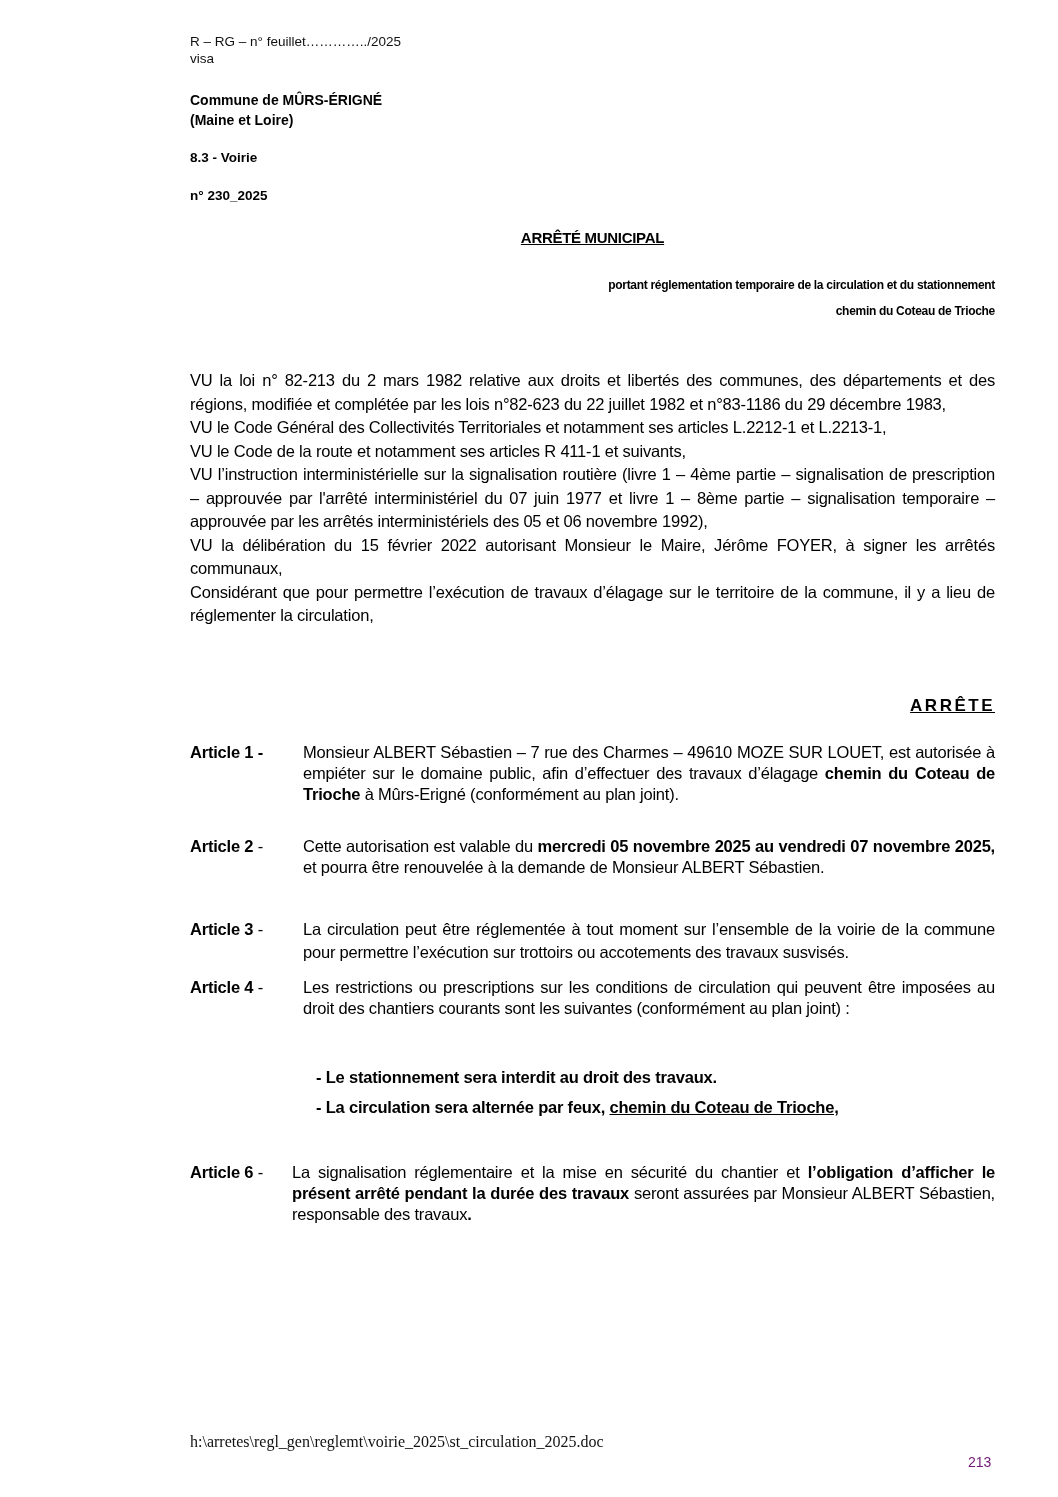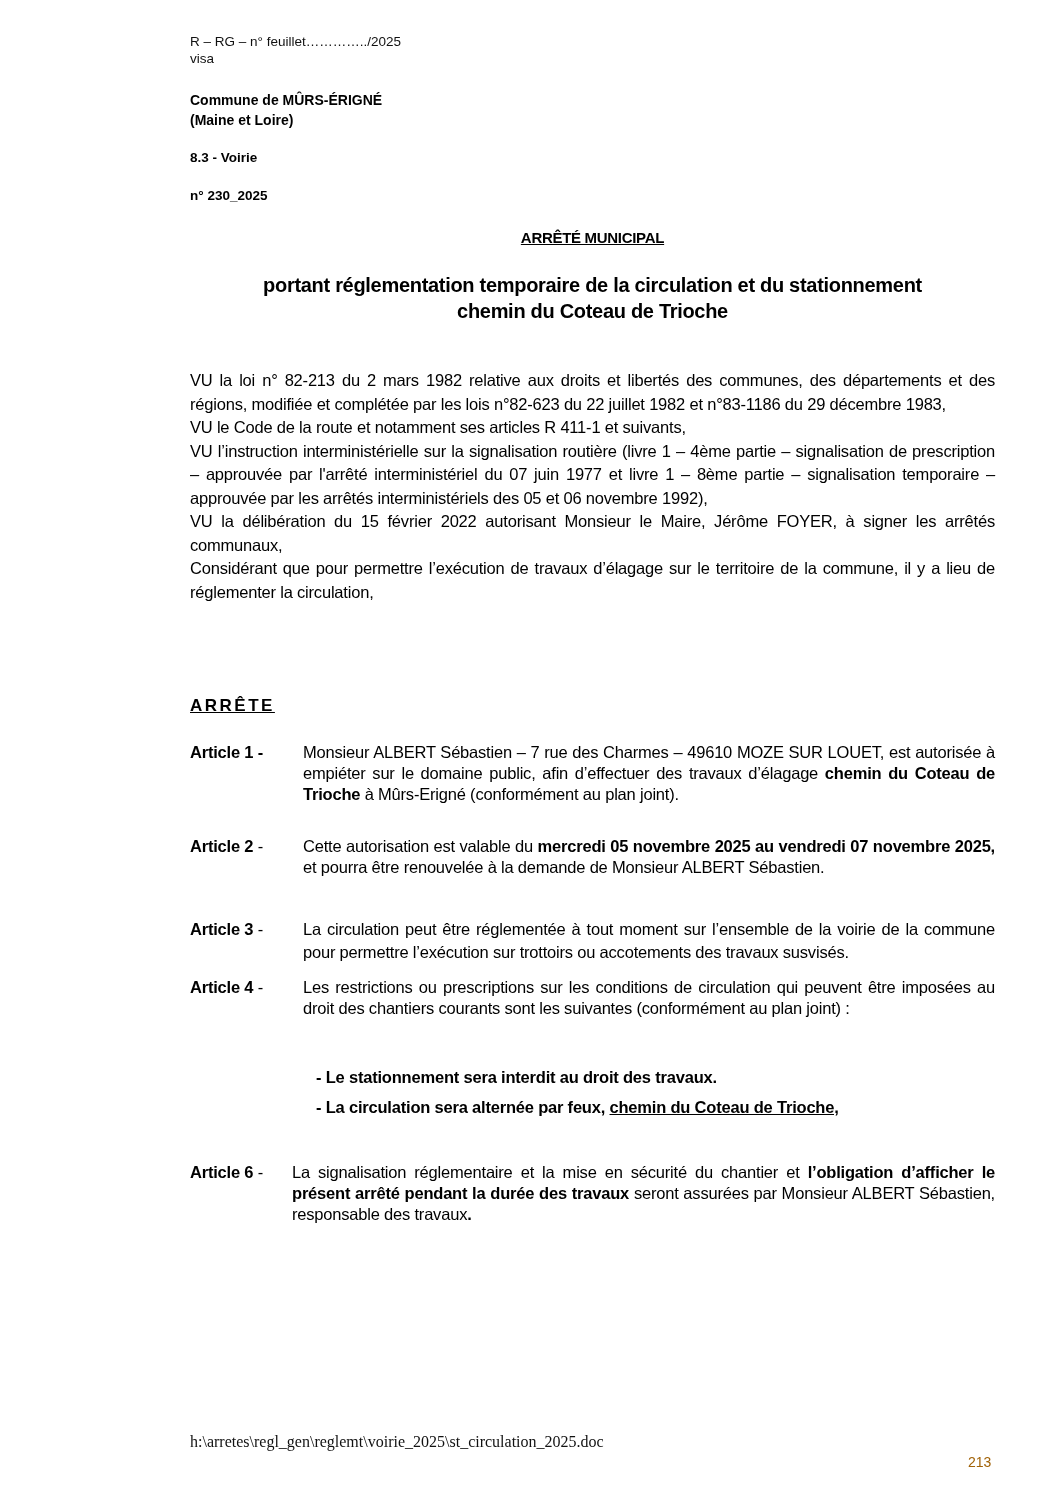--- a/index.html
+++ b/index.html
@@ -3,34 +3,34 @@
   <meta charset="utf-8">
   <style>
     html, body { margin: 0; padding: 0; background: #ffffff; }
     body { width: 1058px; height: 1497px; position: relative; overflow: hidden; color: #000; font-family: "Liberation Sans", sans-serif; }
     .abs { position: absolute; }
     .header-ref { left: 190px; top: 33px; font-size: 13.5px; line-height: 17px; color: #111; }
     .commune { left: 190px; top: 90px; font-size: 14px; font-weight: bold; line-height: 20px; }
     .section { left: 190px; top: 150px; font-size: 13.5px; font-weight: bold; }
     .number { left: 190px; top: 188px; font-size: 13.5px; font-weight: bold; }
     .title { left: 190px; width: 805px; top: 229px; text-align: center; font-size: 15px; font-weight: bold; text-decoration: underline; letter-spacing: -0.3px; }
-    .subtitle { left: 190px; width: 805px; top: 272px; text-align: center; font-size: 20px; font-weight: bold; line-height: 26px; letter-spacing: -0.3px; }
+    .subtitle { left: 190px; width: 805px; top: 272px; text-align: right; font-size: 12px; font-weight: bold; line-height: 26px; letter-spacing: -0.3px; }
     .preamble { left: 190px; width: 805px; top: 369px; font-size: 16.5px; line-height: 23.5px; text-align: justify; letter-spacing: -0.2px; }
     .preamble p { margin: 0; }
-    .arrete { left: 190px; width: 805px; top: 696px; text-align: left; font-size: 17px; font-weight: bold; text-decoration: underline; letter-spacing: 2.5px; }
+    .arrete { left: 190px; width: 805px; top: 696px; text-align: right; font-size: 17px; font-weight: bold; text-decoration: underline; letter-spacing: 2.5px; }
     .article { left: 190px; width: 805px; font-size: 16.5px; line-height: 21px; letter-spacing: -0.2px; }
     .article .lbl { position: absolute; left: 0; top: 0; font-weight: bold; }
     .article .lbl .dash { font-weight: normal; }
     .article .txt { margin-left: 113px; text-align: justify; }
     .article.a5 .txt { margin-left: 102px; }
     .bullets { left: 316px; font-size: 16.5px; font-weight: bold; letter-spacing: -0.2px; }
     .bullets div { height: 30px; }
     .u { text-decoration: underline; }
     .footer-path { left: 190px; top: 1433px; font-family: "Liberation Serif", serif; font-size: 16px; color: #111; text-align: right; }
-    .page-num { left: 968px; top: 1454px; font-size: 14px; color: #a16207; }
+    .page-num { left: 968px; top: 1454px; font-size: 14px; color: #701a75; }
   </style>
 </head>
 <body>
 
 <div class="abs header-ref">
   <div>R – RG – n° feuillet…………../2025</div>
   <div>visa</div>
 </div>
 
 <div class="abs commune">
@@ -43,20 +43,21 @@
 
 <div class="abs title">ARRÊTÉ MUNICIPAL</div>
 
 <div class="abs subtitle">
   <div>portant réglementation temporaire de la circulation et du stationnement</div>
   <div>chemin du Coteau de Trioche</div>
 </div>
 
 <div class="abs preamble">
   <p>VU la loi n° 82-213 du 2 mars 1982 relative aux droits et libertés des communes, des départements et des régions, modifiée et complétée par les lois n°82-623 du 22 juillet 1982 et n°83-1186 du 29 décembre 1983,</p>
+  <p>VU le Code Général des Collectivités Territoriales et notamment ses articles L.2212-1 et L.2213-1,</p>
   <p>VU le Code de la route et notamment ses articles R 411-1 et suivants,</p>
   <p>VU l’instruction interministérielle sur la signalisation routière (livre 1 – 4ème partie – signalisation de prescription – approuvée par l'arrêté interministériel du 07 juin 1977 et livre 1 – 8ème partie – signalisation temporaire – approuvée par les arrêtés interministériels des 05 et 06 novembre 1992),</p>
   <p>VU la délibération du 15 février 2022 autorisant Monsieur le Maire, Jérôme FOYER, à signer les arrêtés communaux,</p>
   <p>Considérant que pour permettre l’exécution de travaux d’élagage sur le territoire de la commune, il y a lieu de réglementer la circulation,</p>
 </div>
 
 <div class="abs arrete">ARRÊTE</div>
 
 <div class="abs article" style="top:742px;">
   <span class="lbl"><span>Article 1</span><b> -</b></span>

